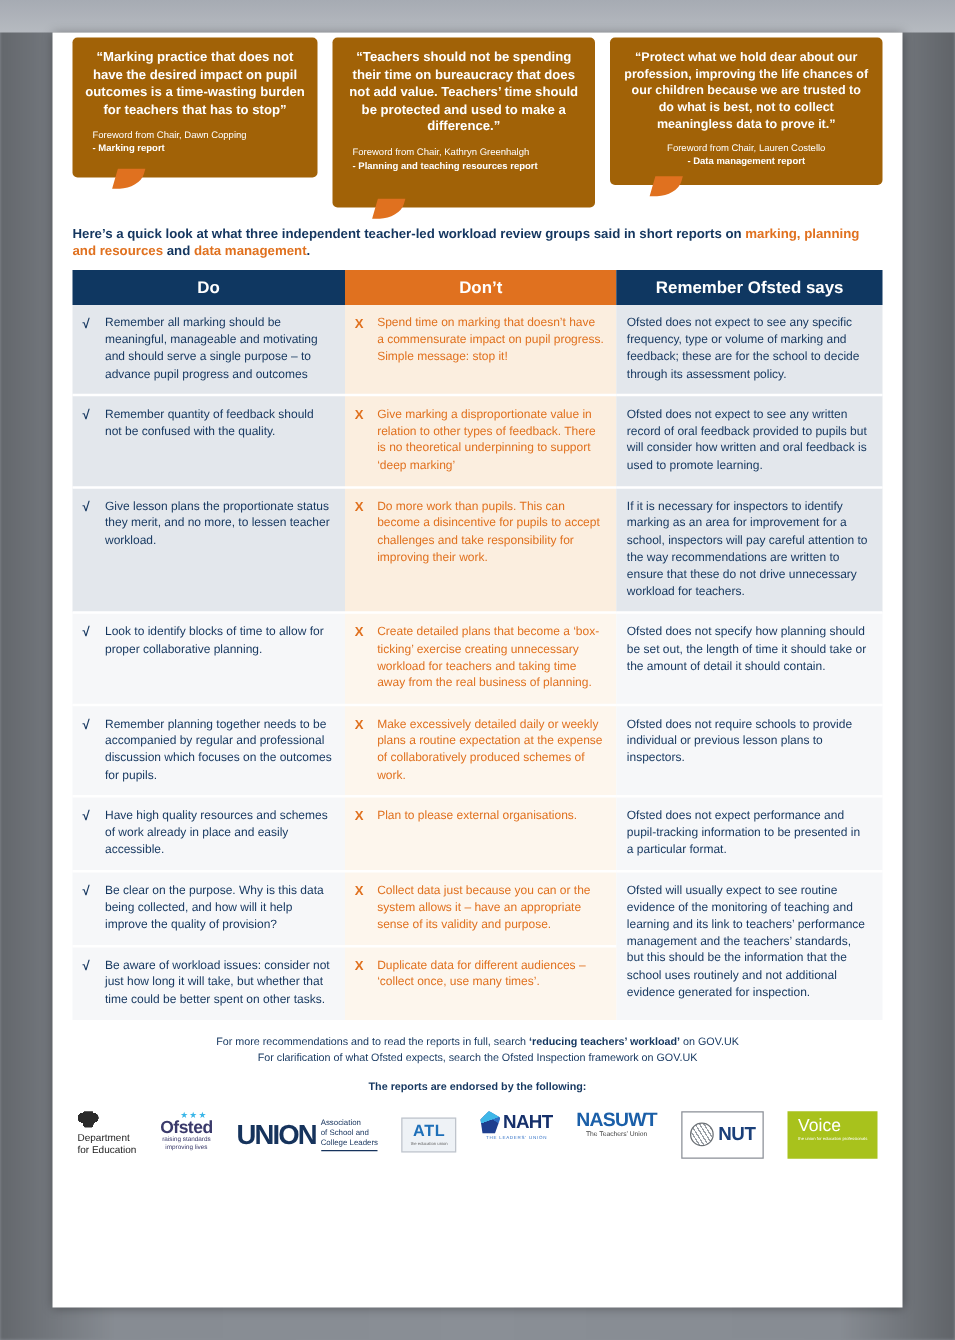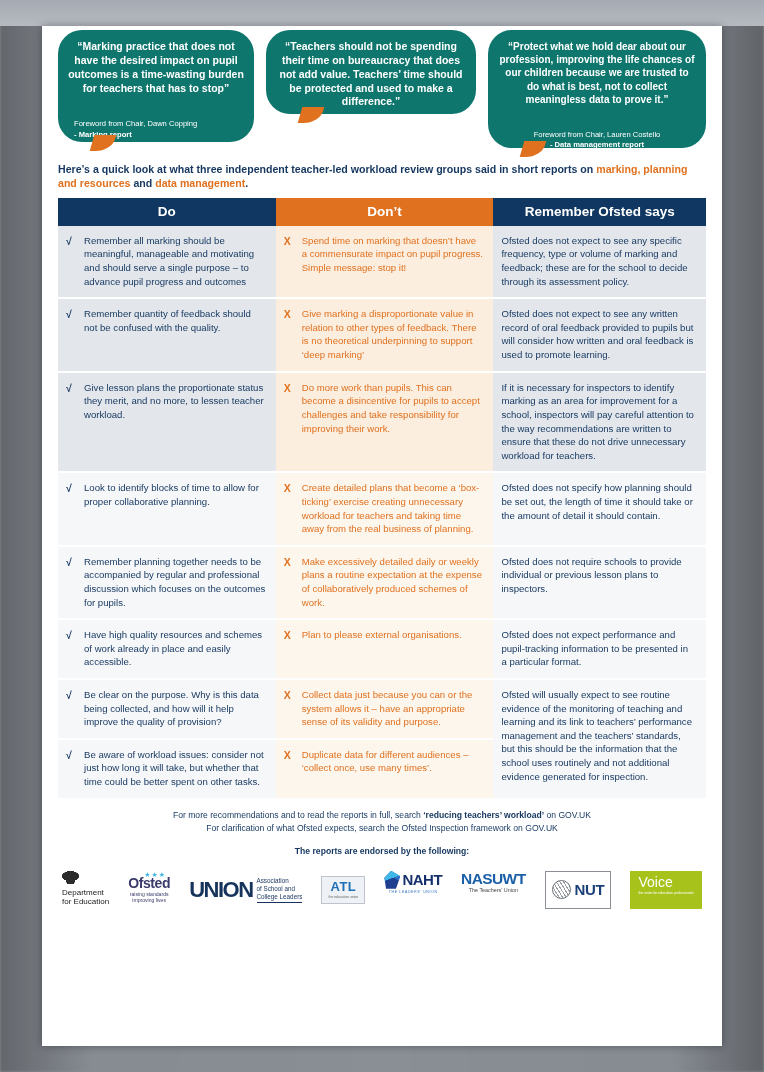--- a/index.html
+++ b/index.html
@@ -130,49 +130,49 @@
 
   
   .bubbles {
     display: flex;
     gap: 12px;
     align-items: flex-start;
     padding: 4px 0 0 0;
   }
   .bubble {
     position: relative;
-    background: #0f766e;
+    background: #a16207;
     color: #ffffff;
-    border-radius: 24px;
+    border-radius: 4px;
     padding: 10px 10px 9px 10px;
     flex: 1 1 0;
   }
   .bubble:nth-child(1) { flex: 0 0 196px; height: 112px; }
-  .bubble:nth-child(2) { flex: 0 0 210px; height: 84px; }
+  .bubble:nth-child(2) { flex: 0 0 210px; height: 136px; }
   .bubble:nth-child(3) { flex: 1 1 auto;  height: 118px; }
   .bubble::after {
     content: "";
     position: absolute;
     bottom: -9px;
     left: 34px;
     width: 22px;
     height: 16px;
     background: #e0711f;
     border-bottom-right-radius: 16px 12px;
     transform: skewX(-16deg);
   }
   .bubble-quote {
     text-align: center;
     font-weight: bold;
     font-size: 10.5px;
     line-height: 1.32;
   }
   .bubble:nth-child(3) .bubble-quote { font-size: 10px; }
   .bubble-attrib {
-    margin-top: 24px;
+    margin-top: 8px;
     font-size: 7.6px;
     line-height: 1.35;
     text-align: center;
   }
   .bubble:nth-child(1) .bubble-attrib,
   .bubble:nth-child(2) .bubble-attrib { text-align: left; padding-left: 6px; }
   .bubble:nth-child(3) .bubble-attrib { text-align: center; }
   .bubble-attrib .report { font-weight: bold; }
 
   

